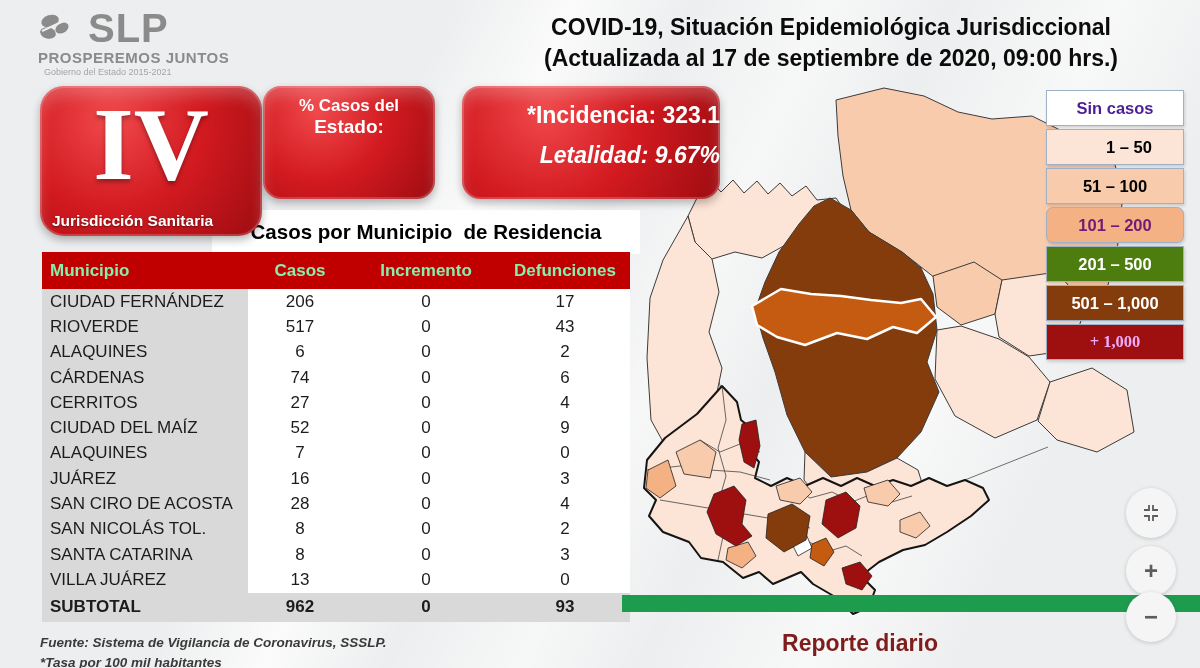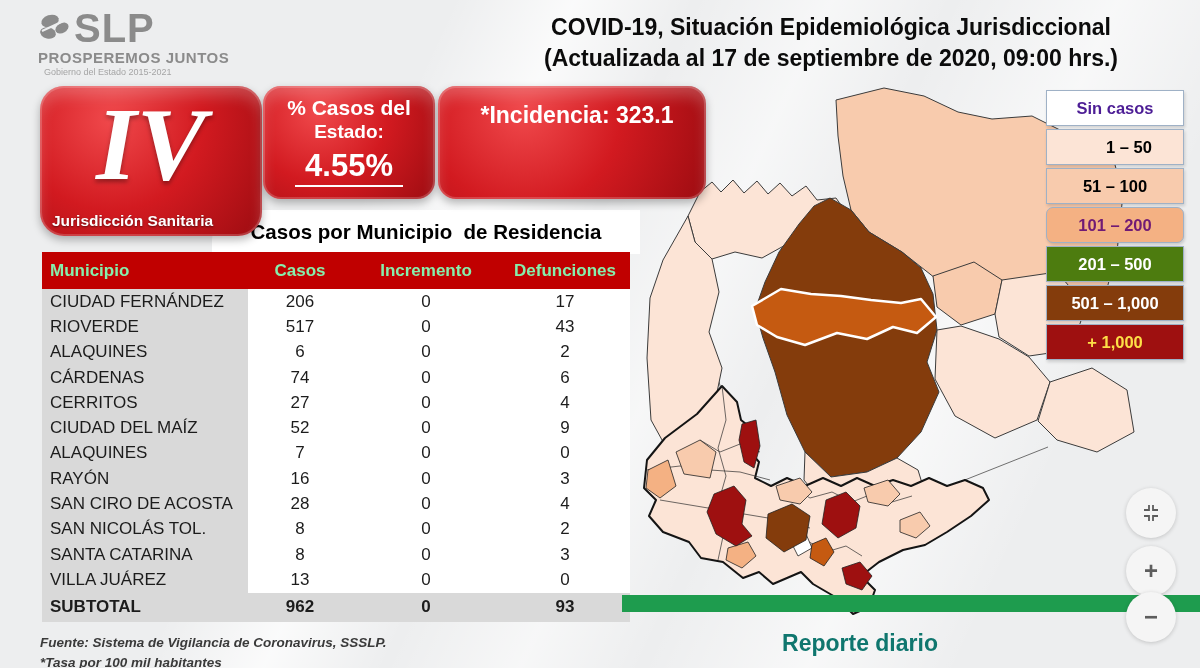--- a/index.html
+++ b/index.html
@@ -9,46 +9,46 @@
     background:#edeeef;
   }
   
   .sheen{position:absolute;inset:0;pointer-events:none;z-index:0;
     background:
       linear-gradient(115deg, rgba(255,255,255,0) 30%, rgba(255,255,255,.75) 38%, rgba(255,255,255,0) 46%, rgba(255,255,255,.55) 55%, rgba(255,255,255,0) 63%, rgba(255,255,255,.6) 74%, rgba(255,255,255,0) 84%);
   }
 
   
   .logo{position:absolute;left:38px;top:8px;z-index:3;color:#8b8b8b;}
-  .logo .row1{display:flex;align-items:center;gap:2px;}
+  .logo .row1{display:flex;align-items:center;gap:16px;}
   .logo .brand{font-size:40px;font-weight:bold;letter-spacing:1px;color:#8b8b8b;line-height:1;}
   .logo .tagline{font-size:15px;font-weight:bold;color:#8b8b8b;letter-spacing:.5px;margin-top:1px;}
   .logo .subtitle{font-size:9px;color:#a5a5a5;margin-top:1px;margin-left:6px;}
   .main-title{position:absolute;left:470px;right:8px;top:12px;z-index:3;
     text-align:center;font-weight:bold;font-size:23px;color:#0b0b0b;line-height:1.35;}
 
   
   .badge{
     position:absolute;z-index:4;border-radius:18px;color:#fff;
     background:radial-gradient(circle at 32% 22%, #f0494c 0%, #d21a20 48%, #9d0c11 100%);
     box-shadow:0 4px 8px rgba(0,0,0,.28), inset 0 0 0 2px rgba(255,255,255,.18), inset 0 10px 14px rgba(255,255,255,.22);
   }
   .badge-iv{left:40px;top:86px;width:222px;height:150px;border-radius:24px;}
   .badge-iv .numeral{
     font-family:"Liberation Serif",serif;font-weight:bold;font-size:104px;line-height:1;
-    text-align:center;margin-top:6px;text-shadow:0 3px 4px rgba(0,0,0,.35);font-style:italic;}
+    text-align:center;margin-top:6px;text-shadow:0 3px 4px rgba(0,0,0,.35);}
   .badge-iv .band{
     position:absolute;left:12px;bottom:6px;font-size:15.5px;font-weight:bold;
     text-shadow:0 1px 2px rgba(0,0,0,.5);}
   .badge-share{left:263px;top:86px;width:172px;height:113px;text-align:center;}
-  .badge-share .l{font-size:21px;font-weight:bold;line-height:1.25;margin-top:9px;}
+  .badge-share .l{font-size:17px;font-weight:bold;line-height:1.25;margin-top:9px;}
   .badge-share .l2{font-size:19px;font-weight:bold;line-height:1.2;}
   .badge-share .v{font-size:31px;font-weight:bold;display:inline-block;border-bottom:2px solid #fff;
     padding:2px 10px 1px;margin-top:2px;}
-  .badge-rates{left:438px;top:86px;width:258px;height:113px;text-align:center;padding-left:10px;}
+  .badge-rates{left:462px;top:86px;width:258px;height:113px;text-align:right;}
   .badge-rates .r1{font-size:23px;font-weight:bold;margin-top:16px;}
   .badge-rates .r2{font-size:23px;font-weight:bold;font-style:italic;margin-top:13px;}
 
   
   .title-bubble{position:absolute;left:212px;top:210px;width:428px;height:44px;background:#fff;
     border-radius:30px 0 0 0;z-index:2;display:flex;align-items:center;justify-content:center;}
   .table-title{font-size:20.5px;font-weight:bold;color:#000;white-space:pre;}
   .tbl{position:absolute;left:42px;top:252px;width:588px;z-index:2;font-size:17px;color:#1c1c1c;}
   .thead{display:flex;background:var(--header-bg,#c00000);color:#86efac;font-weight:bold;height:37px;align-items:center;}
   .c-mun{width:206px;padding-left:8px;box-sizing:border-box;}
@@ -73,21 +73,21 @@
   .lvl3{fill:var(--lvl3,#f4b183);} .lvl4{fill:var(--lvl4,#c55a11);} .lvl5{fill:var(--lvl5,#843c0c);}
   .lvl6{fill:var(--lvl6,#9e1010);}
   .inset-border{stroke:#141414;stroke-width:2;stroke-linejoin:round;}
   .muni-line{fill:none;stroke:#2e2e2e;stroke-width:.7;}
   .patch{stroke:#222;stroke-width:.8;stroke-linejoin:round;}
   .callout{stroke:#6f6f6f;stroke-width:1;}
 
   
   .green-bar{position:absolute;left:622px;top:595px;width:578px;height:17px;background:var(--accent-green,#1e9c4e);z-index:2;}
   .report-caption{position:absolute;left:625px;top:630px;width:470px;text-align:center;
-    font-size:23px;font-weight:bold;color:#0f766e;z-index:3;}
+    font-size:23px;font-weight:bold;color:#7f1d1d;z-index:3;}
 
   
   .ctrl{position:absolute;width:50px;height:50px;border-radius:50%;background:#f5f5f5;z-index:5;
     box-shadow:0 1px 4px rgba(0,0,0,.18);display:flex;align-items:center;justify-content:center;
     color:#5d5d5d;font-size:24px;font-weight:bold;cursor:pointer;border:none;}
   .ctrl-fit{left:1126px;top:488px;}
   .ctrl-plus{left:1126px;top:546px;}
   .ctrl-minus{left:1126px;top:592px;}
 </style>
 </head>
@@ -118,24 +118,24 @@
   <div class="table-title">Casos por Municipio  de Residencia</div>
 </div>
 
 <div class="badge badge-iv">
   <div class="numeral">IV</div>
   <div class="band">Jurisdicción Sanitaria</div>
 </div>
 <div class="badge badge-share">
   <div class="l">% Casos del</div>
   <div class="l2">Estado:</div>
-  <div><span class="v">4.55%</span></div>
 </div>
 <div class="badge badge-rates">
   <div class="r1">*Incidencia: 323.1</div>
+  <div class="r2">Letalidad: 9.67%</div>
 </div>
 
 <div class="tbl">
   <div class="thead">
     <div class="c-mun">Municipio</div>
     <div class="c-cas">Casos</div>
     <div class="c-inc">Incremento</div>
     <div class="c-def">Defunciones</div>
   </div>
 
@@ -182,21 +182,21 @@
     </div>
 
     <div class="trow">
       <div class="c-mun">ALAQUINES</div>
       <div class="c-cas">7</div>
       <div class="c-inc">0</div>
       <div class="c-def">0</div>
     </div>
 
     <div class="trow">
-      <div class="c-mun">RAYÓN</div>
+      <div class="c-mun">JUÁREZ</div>
       <div class="c-cas">16</div>
       <div class="c-inc">0</div>
       <div class="c-def">3</div>
     </div>
 
     <div class="trow">
       <div class="c-mun">SAN CIRO DE ACOSTA</div>
       <div class="c-cas">28</div>
       <div class="c-inc">0</div>
       <div class="c-def">4</div>
@@ -243,21 +243,21 @@
     <div class="legend-item" style="background: rgb(252, 228, 214); color: rgb(0, 0, 0); padding-left: 28px;">1 – 50</div>
 
     <div class="legend-item" style="background: rgb(248, 203, 173); color: rgb(0, 0, 0);">51 – 100</div>
 
     <div class="legend-item" style="background: rgb(244, 177, 131); color: #701a75; border-radius: 7px;">101 – 200</div>
 
     <div class="legend-item" style="background: #4d7c0f; color: rgb(255, 255, 255);">201 – 500</div>
 
     <div class="legend-item" style="background: rgb(132, 60, 12); color: rgb(255, 255, 255);">501 – 1,000</div>
 
-    <div class="legend-item" style="background: rgb(158, 16, 16); color: #fde047;">+ 1,000</div>
+    <div class="legend-item" style="background: rgb(158, 16, 16); color: #f0abfc; font-family: Liberation Serif, serif;">+ 1,000</div>
 
 </div>
 
 <svg class="map" width="514" height="545" viewBox="636 80 514 545">
 
   <line class="callout" x1="698" y1="296" x2="754" y2="524"></line>
   <line class="callout" x1="1048" y1="447" x2="874" y2="516"></line>
 
   <g>
     <polygon class="j lvl2" points="836,100 884,88 924,96 958,112 992,119 1032,116 1072,136 1112,154 1123,194 1117,252 1106,292 1077,309 1040,298 1002,313 967,296 935,278 902,252 869,232 851,210 843,176 838,136"></polygon>

